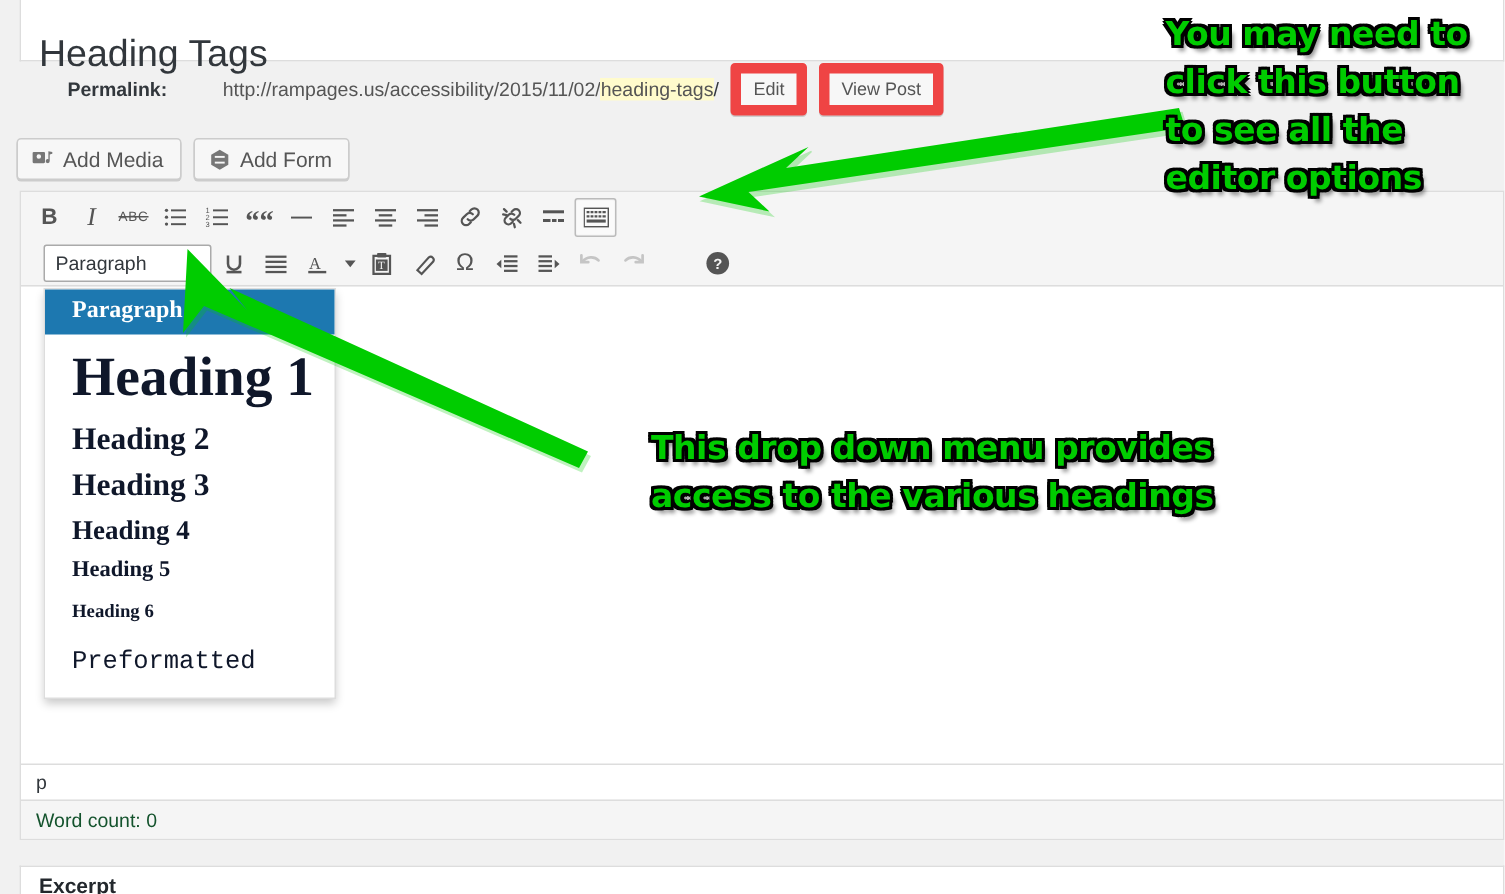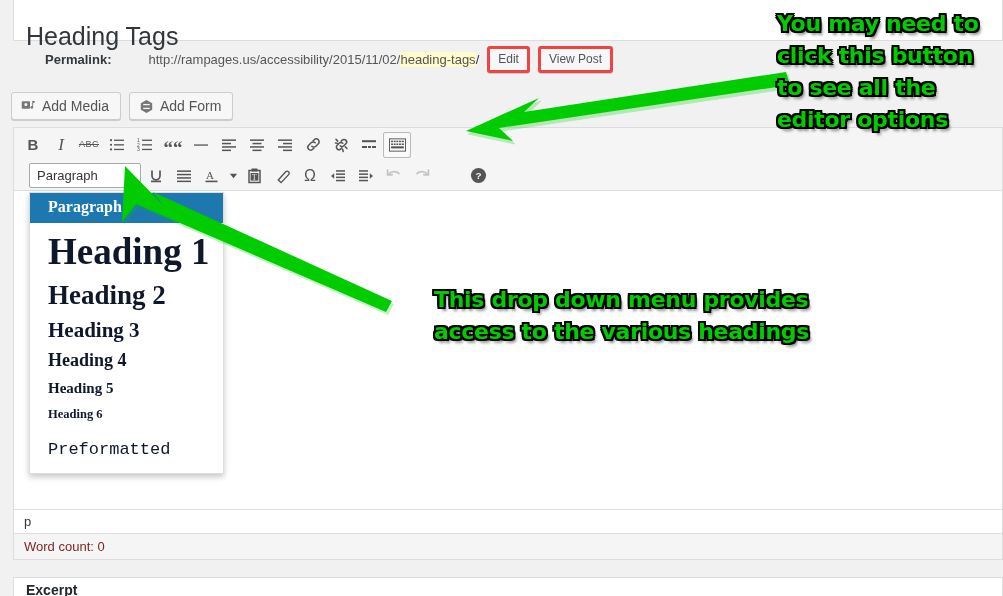--- a/index.html
+++ b/index.html
@@ -60,21 +60,21 @@
   #permalink-url {
     color: #555;
     margin-left: 32px;
   }
   #permalink-slug {
     background: #fffbcc;
     color: #555;
   }
   .small-btn {
     display: inline-block;
-    border: 3px solid #ef4444;
+    border: 7px solid #ef4444;
     background: #f7f7f7;
     border-radius: 3px;
     font-size: 12px;
     color: #555;
     padding: 2px 8px 3px 8px;
     margin-left: 8px;
     line-height: 16px;
     box-shadow: 0 1px 0 #ccc;
   }
 
@@ -204,21 +204,21 @@
   }
   .fm-item.sel {
     background: #1d78b0;
     color: #fff;
     font-weight: bold;
     font-size: 16px;
     padding-top: 5px;
     padding-bottom: 7px;
   }
   .fm-h1 { font-size: 37px; font-weight: bold; line-height: 1.25; padding-top:6px;}
-  .fm-h2 { font-size: 27px; font-weight: bold; line-height: 1.25; }
+  .fm-h2 { font-size: 21px; font-weight: bold; line-height: 1.25; }
   .fm-h3 { font-size: 21px; font-weight: bold; line-height: 1.3; }
   .fm-h4 { font-size: 18px; font-weight: bold; line-height: 1.35; }
   .fm-h5 { font-size: 15px; font-weight: bold; line-height: 1.5; }
   .fm-h6 { font-size: 12.5px; font-weight: bold; line-height: 1.8; }
   .fm-pre { font-family: "Liberation Mono", monospace; font-size: 17px; line-height:1.6; padding-top:8px;}
 
   
   #path-bar {
     position: absolute;
     left: 0;
@@ -236,21 +236,21 @@
   }
   #word-bar {
     position: absolute;
     left: 0;
     right: 0;
     bottom: 0;
     height: 26px;
     border-top: 1px solid #ddd;
     background: #f5f5f5;
     font-size: 13px;
-    color: #7f1d1d;
+    color: #14532d;
     display: flex;
     align-items: center;
     padding-left: 10px;
     box-sizing: border-box;
   }
 
   
   #excerpt-panel {
     position: absolute;
     left: 13px;

